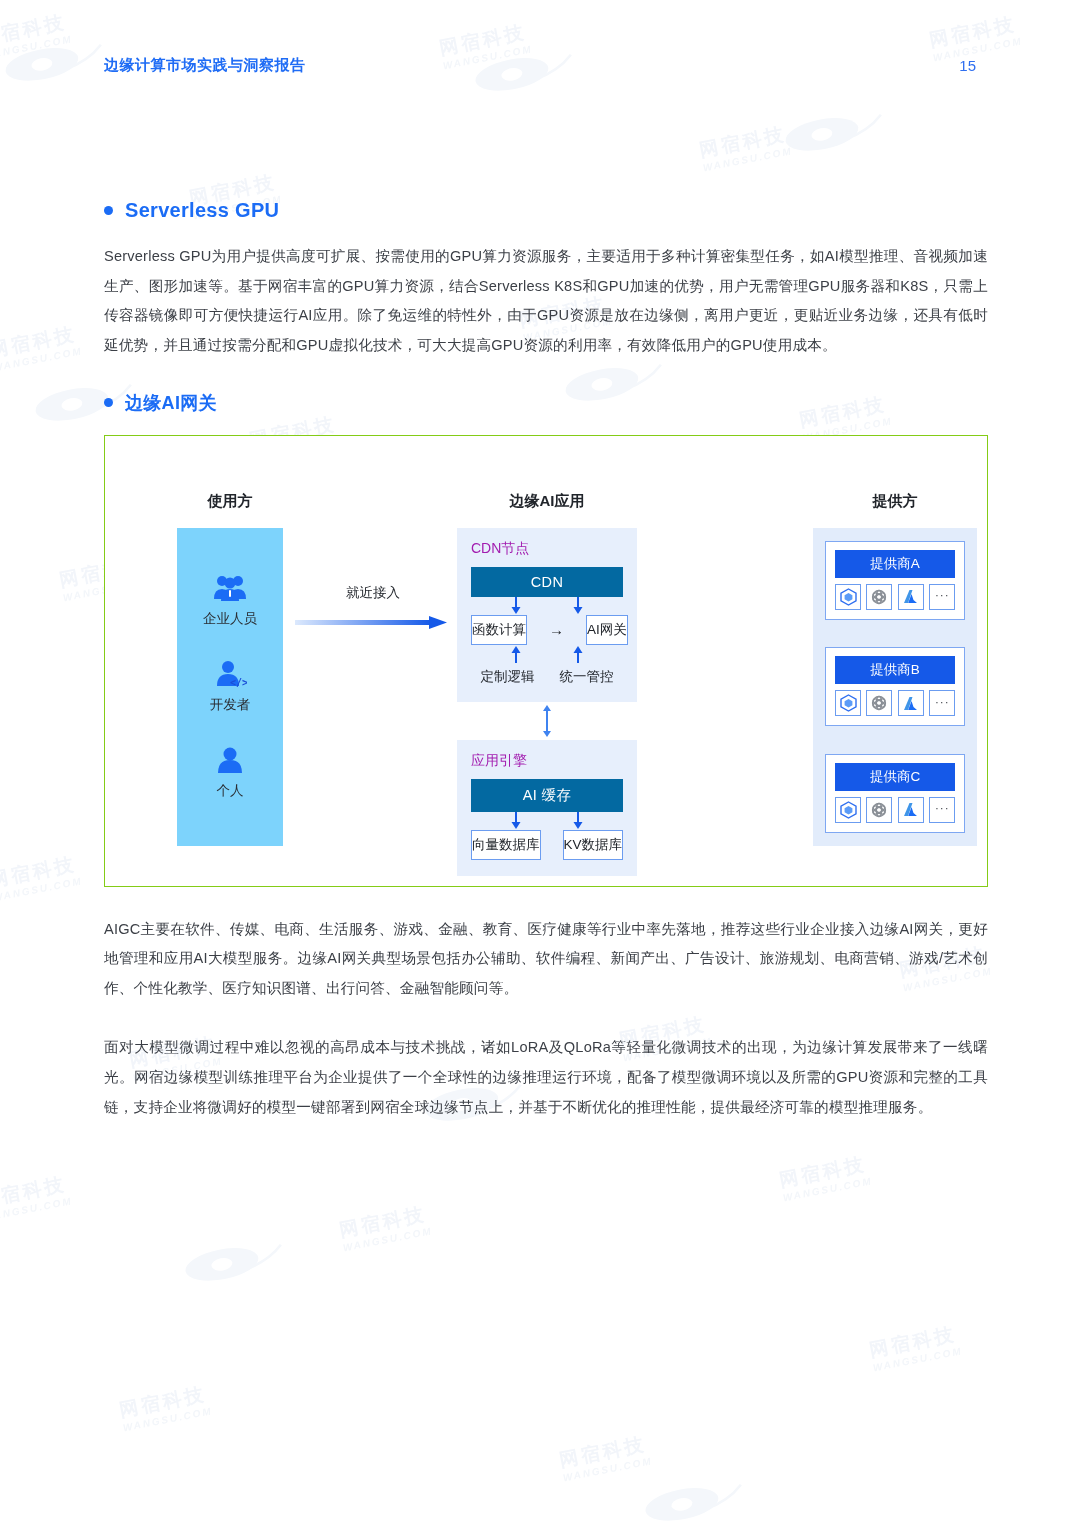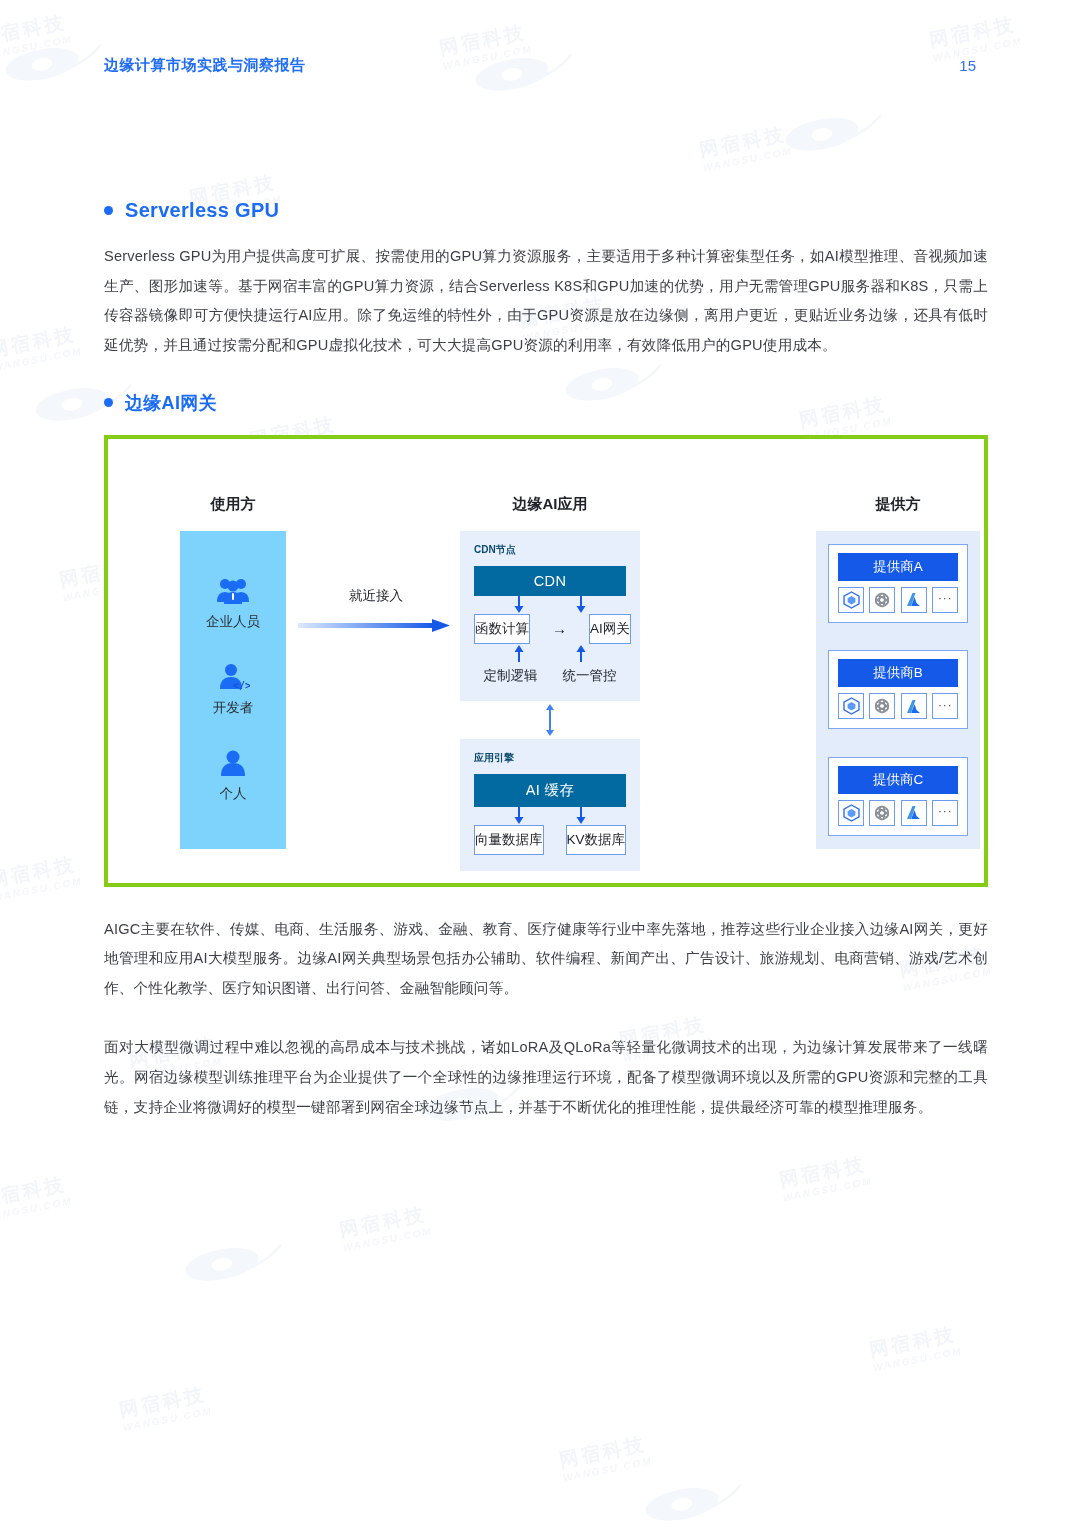--- a/index.html
+++ b/index.html
@@ -116,21 +116,21 @@
     text-align: justify;
     letter-spacing: .2px;
   }
   p.body.tight { margin-bottom: 26px; }
 
   
   .diagram {
     position: relative;
     width: 884px;
     height: 452px;
-    border: 4px solid #84cc16;
+    border: 1px solid #84cc16;
     background: #ffffff;
     box-sizing: border-box;
     margin: 0 0 28px 0;
   }
   .col-title {
     position: absolute;
     font-size: 15px;
     font-weight: 700;
     color: #21252b;
     text-align: center;
@@ -189,23 +189,23 @@
     left: 352px;
     top: 92px;
     width: 180px;
   }
   .panel {
     background: #e7effc;
     padding: 12px 14px 16px 14px;
     box-sizing: border-box;
   }
   .panel-title {
-    font-size: 10px;
-    font-weight: 700;
-    color: #0c4a6e;
+    font-size: 14px;
+    font-weight: 400;
+    color: #a21caf;
     margin-bottom: 9px;
   }
   .blue-bar {
     background: #0369a1;
     color: #ffffff;
     font-size: 14.5px;
     text-align: center;
     padding: 7px 0;
     letter-spacing: .4px;
   }

